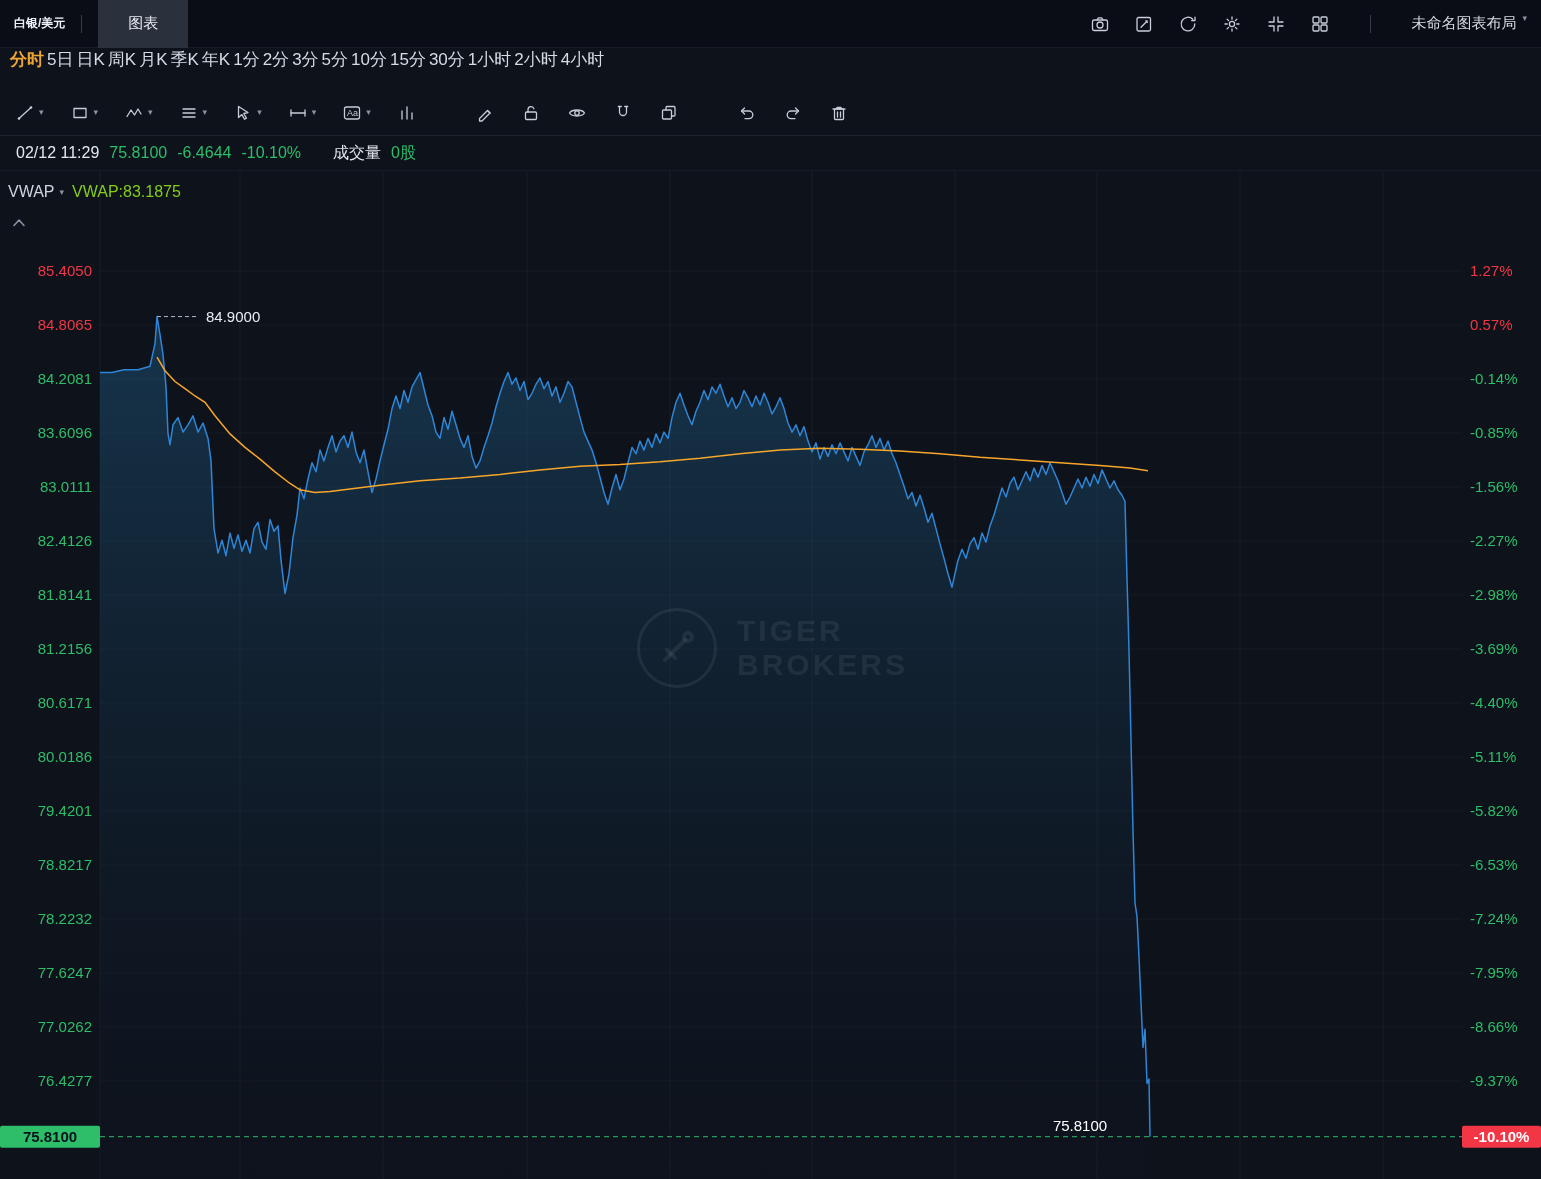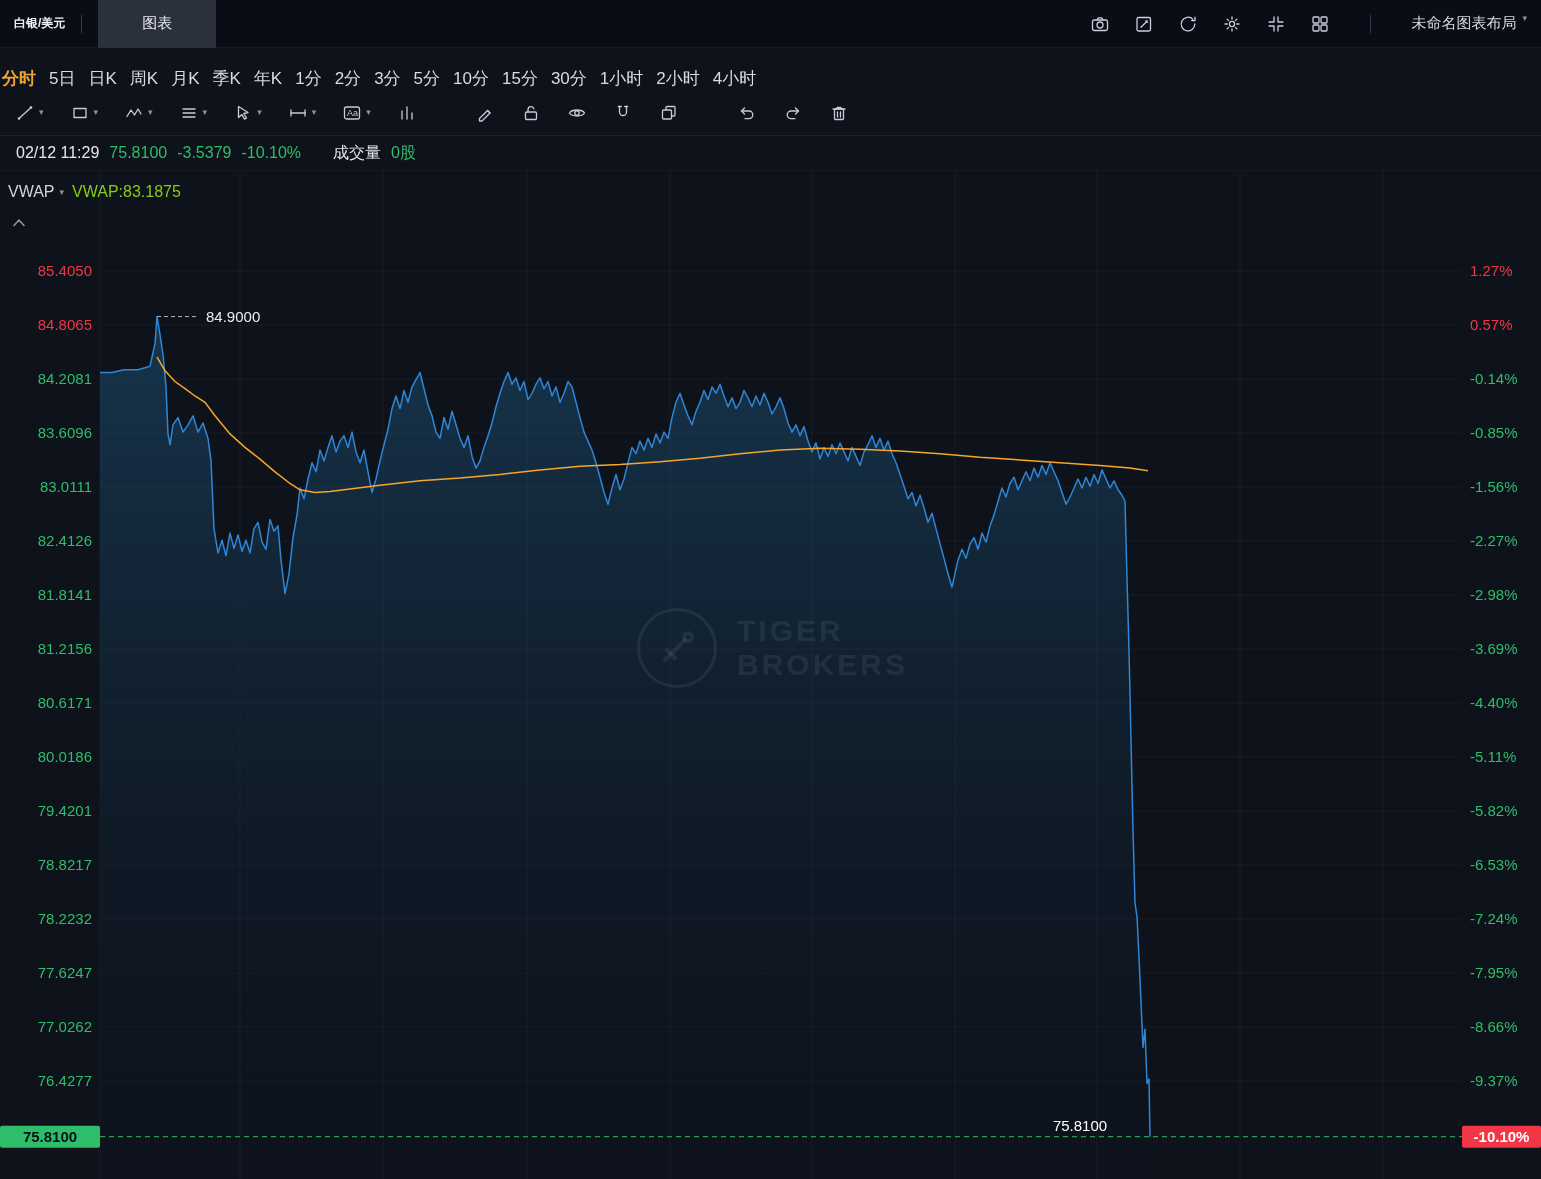--- a/index.html
+++ b/index.html
@@ -4,28 +4,28 @@
 <style>
   *{margin:0;padding:0;box-sizing:border-box}
   html,body{width:1541px;height:1179px;overflow:hidden}
   body{background:#0e121b;font-family:"Liberation Sans","DejaVu Sans",sans-serif;color:#dfe3ec}
   .app{position:relative;width:1541px;height:1179px;background:#0e121b}
 
   
   header{position:absolute;top:0;left:0;right:0;height:48px;background:#0a0d15;display:flex;align-items:center;padding-left:14px;border-bottom:1px solid #161b26}
   .sym{font-size:12px;font-weight:700;color:#eef1f7;white-space:nowrap}
   .vsep{width:1px;height:18px;background:#343b4a;margin:0 16px;flex:0 0 auto}
-  .tab{height:48px;display:flex;align-items:center;padding:0 44px;background:#2a303c;color:#e7eaf1;font-size:15px;cursor:pointer}
+  .tab{height:48px;display:flex;align-items:center;padding:0 30px;background:#2a303c;color:#e7eaf1;font-size:15px;cursor:pointer}
   .hdr-right{margin-left:auto;display:flex;align-items:center;gap:24px;padding-right:14px}
   .hicon{width:20px;height:20px;color:#c9cfdb;display:inline-flex;cursor:pointer}
   .layout-dd{display:flex;align-items:flex-start;gap:6px;color:#d6dae3;font-size:15px;cursor:pointer;white-space:nowrap}
   .caret{font-size:9px;color:#8b92a2;line-height:1}
 
   
-  .timeframes{position:absolute;top:48px;left:0;right:0;height:42px;display:flex;align-items:flex-end;gap:13px;padding-left:2px;font-size:17px;color:#d7dbe4;background:#0e121b}
+  .timeframes{position:absolute;top:48px;left:0;right:0;height:42px;display:flex;align-items:flex-start;gap:3px;padding-left:10px;font-size:17px;color:#d7dbe4;background:#0e121b}
   .tf{cursor:pointer;white-space:nowrap}
   .tf.active{color:#f0a432;font-weight:700}
 
   
   .toolbar{position:absolute;top:90px;left:0;right:0;height:46px;display:flex;align-items:center;gap:26px;padding-left:15px;border-bottom:1px solid #1c2230;background:#0e121b}
   .tool{display:inline-flex;align-items:center;gap:4px;color:#c6ccd8;cursor:pointer}
   .tool svg{display:block}
   .tool.gap{margin-left:32px}
 
   
@@ -228,21 +228,21 @@
           <rect x="5.5" y="6" width="9" height="10.5" rx="1"></rect>
           <line x1="8.5" y1="9" x2="8.5" y2="14"></line>
           <line x1="11.5" y1="9" x2="11.5" y2="14"></line>
         </svg>
       </span>
     </div>
 
   <div class="infobar">
     <span class="inf-w">02/12 11:29</span>
     <span class="inf-g">75.8100</span>
-    <span class="inf-g">-3.5379</span>
+    <span class="inf-g">-6.4644</span>
     <span class="inf-g">-10.10%</span>
     <span class="inf-w" style="margin-left:22px">成交量</span>
     <span class="inf-g">0股</span>
   </div>
 
   <div class="chart">
     <svg class="main" width="1541" height="1009" viewBox="0 0 1541 1009">
         <defs>
           <linearGradient id="areaGrad" x1="0" y1="0" x2="0" y2="1">
             <stop offset="0%" stop-color="rgba(33,96,138,0.45)"></stop>

